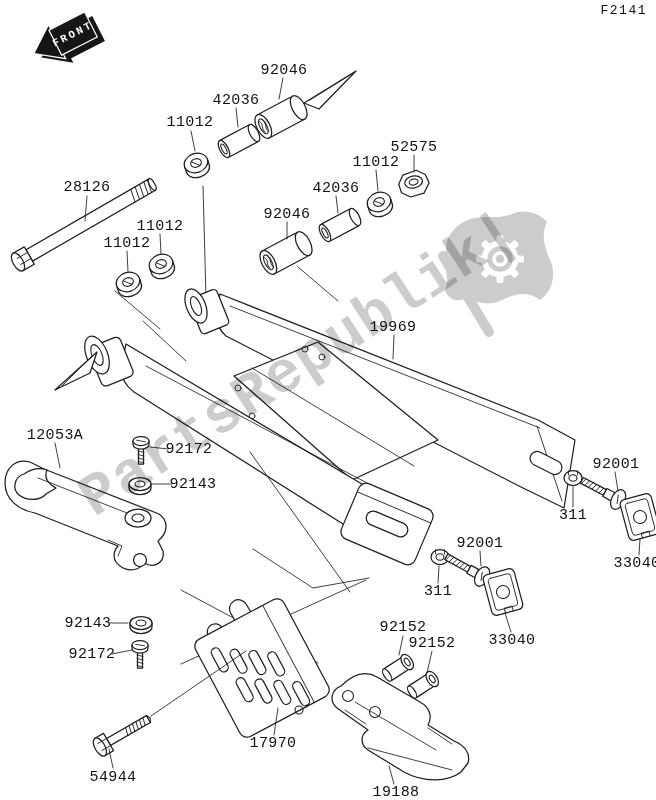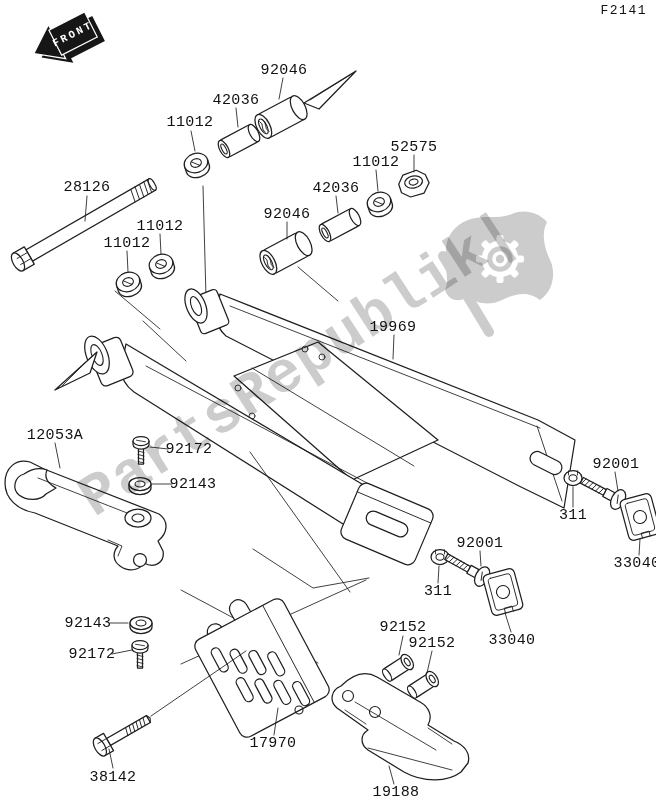--- a/index.html
+++ b/index.html
@@ -283,17 +283,17 @@
       <div class="part-label" style="left: 573px; top: 515px;">311</div>
       <div class="part-label" style="left: 480px; top: 543px;">92001</div>
       <div class="part-label" style="left: 637px; top: 563px;">33040</div>
       <div class="part-label" style="left: 438px; top: 591px;">311</div>
       <div class="part-label" style="left: 88px; top: 623px;">92143</div>
       <div class="part-label" style="left: 403px; top: 627px;">92152</div>
       <div class="part-label" style="left: 512px; top: 640px;">33040</div>
       <div class="part-label" style="left: 432px; top: 643px;">92152</div>
       <div class="part-label" style="left: 92px; top: 654px;">92172</div>
       <div class="part-label" style="left: 273px; top: 743px;">17970</div>
-      <div class="part-label" style="left: 113px; top: 777px;">38142</div>
+      <div class="part-label" style="left: 113px; top: 777px;">54944</div>
       <div class="part-label" style="left: 396px; top: 792px;">19188</div>
     </div>
   <div class="watermark">PartsRepublik|</div>
 </div>
 
 </body></html>

